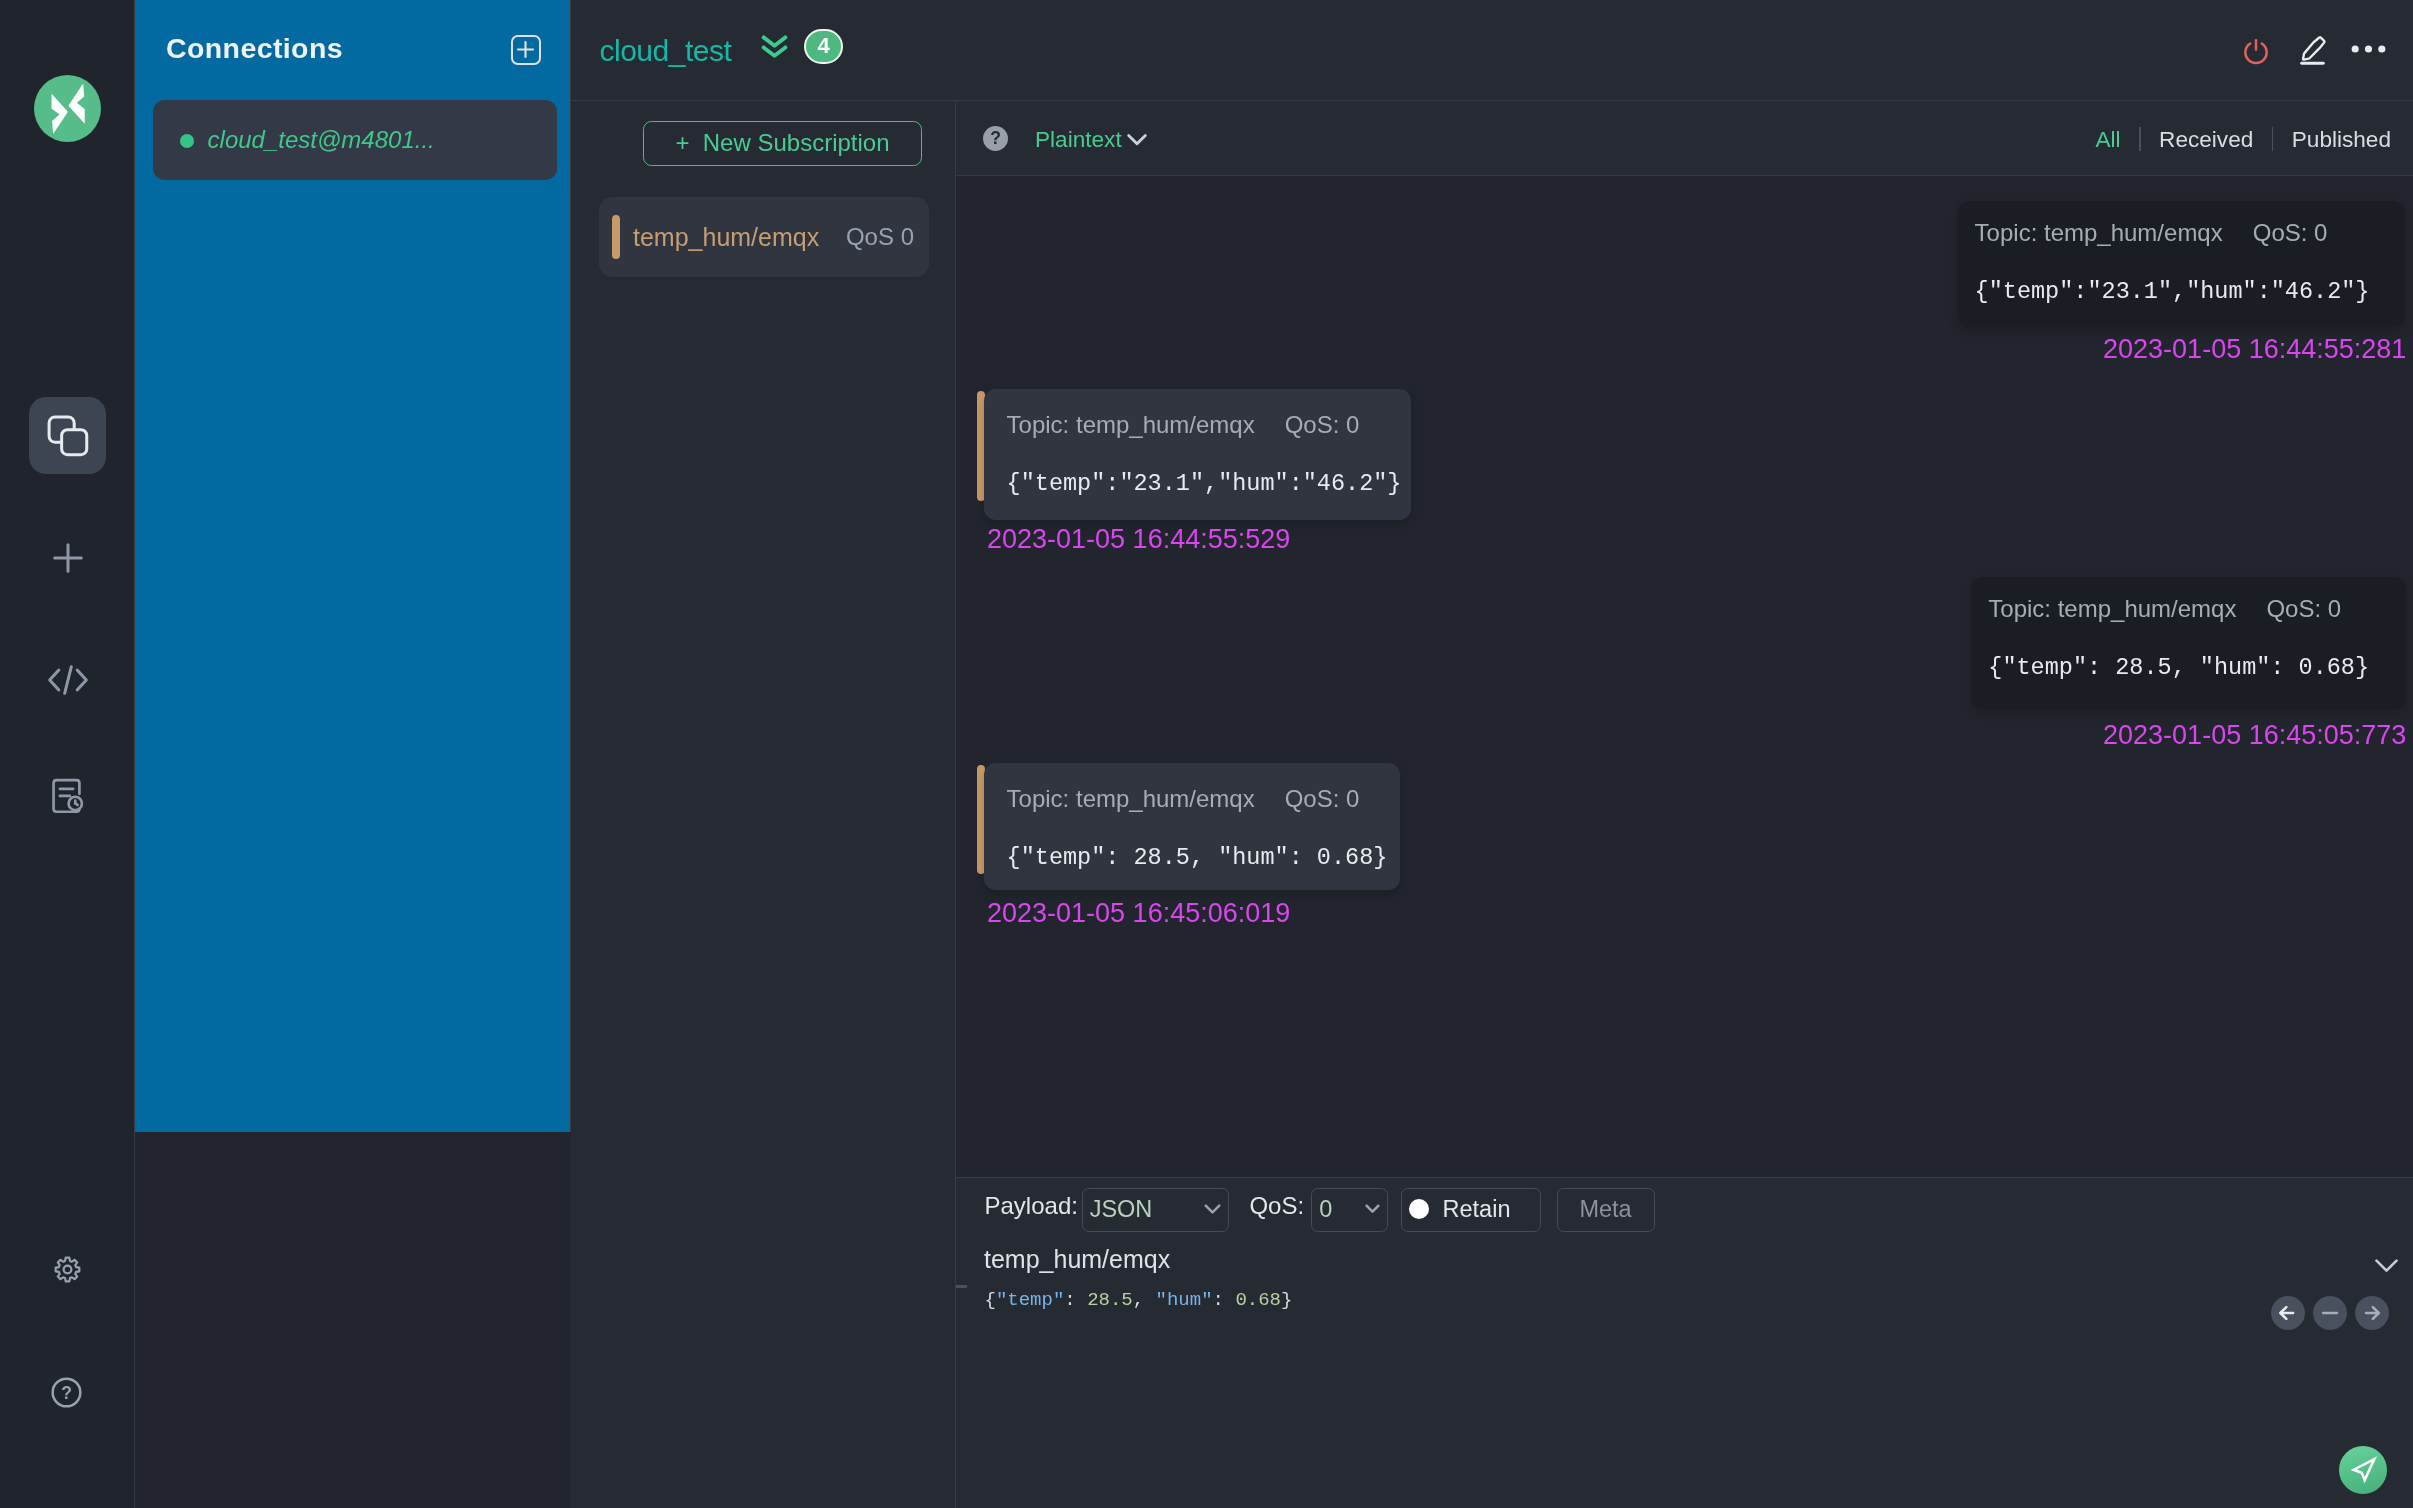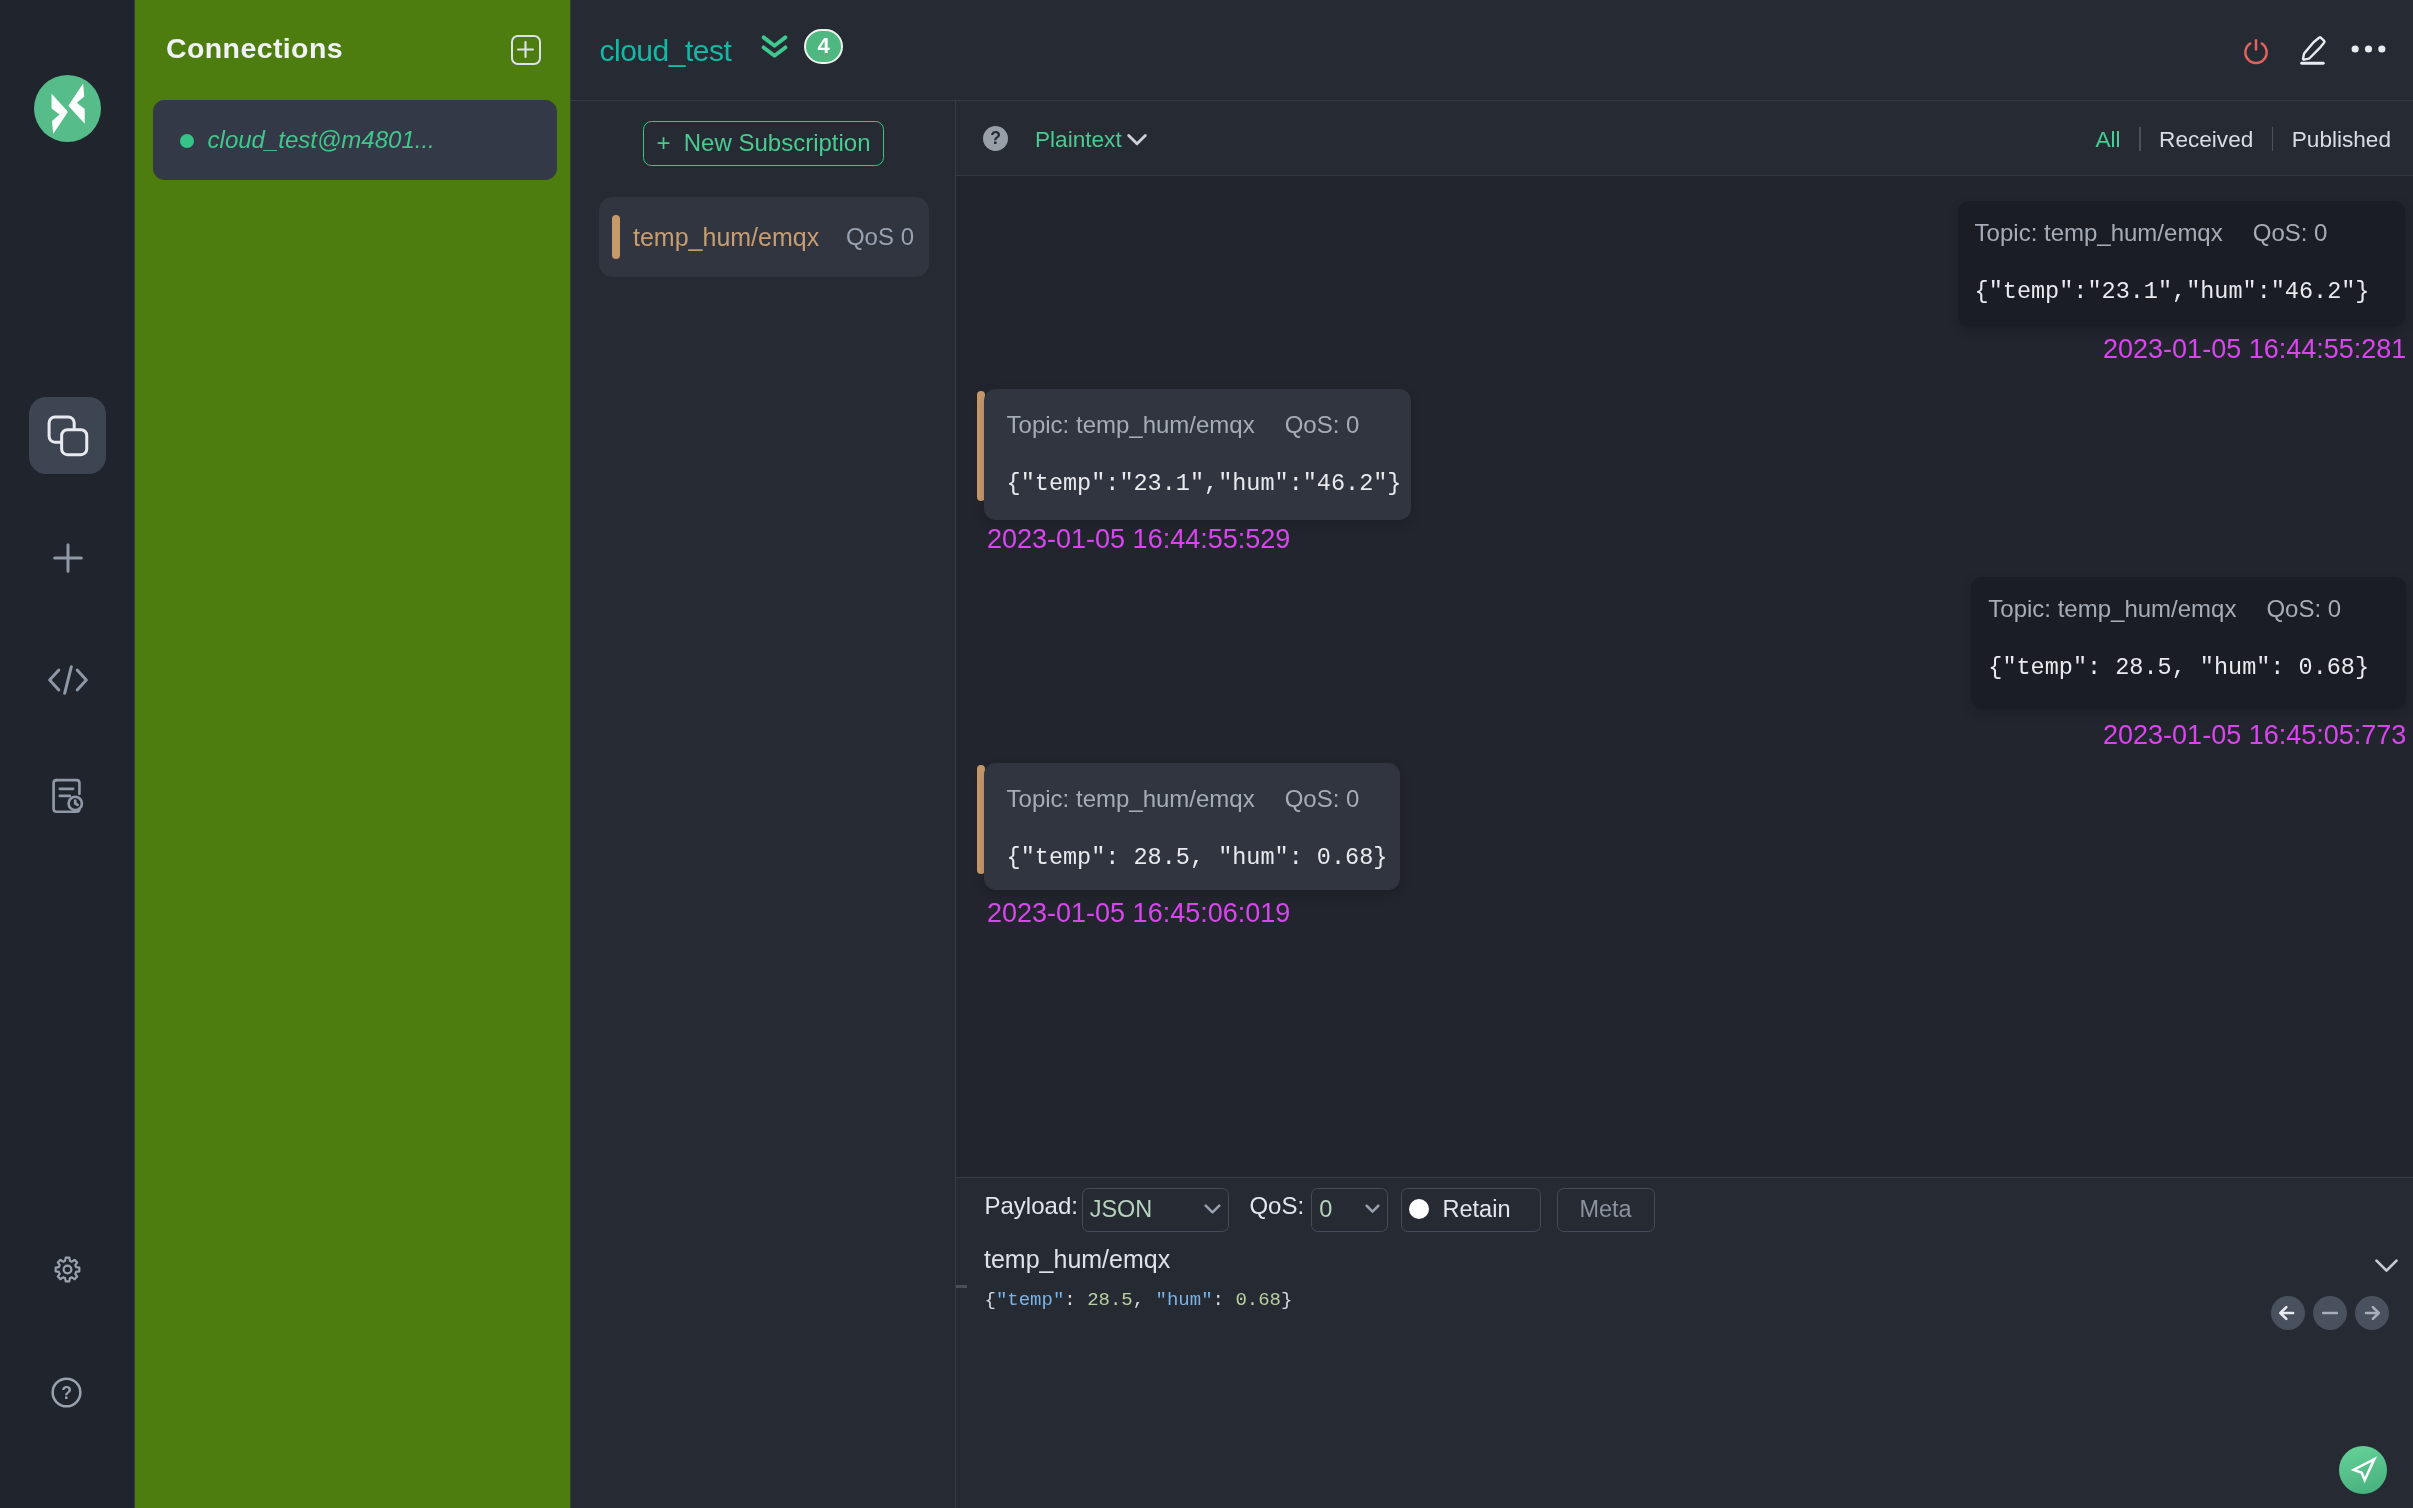--- a/index.html
+++ b/index.html
@@ -5,34 +5,34 @@
   * { margin:0; padding:0; box-sizing:border-box; }
   html,body { width:2413px; height:1508px; overflow:hidden; background:#22252d; }
   body { font-family:"Liberation Sans", sans-serif; position:relative; }
   .abs { position:absolute; }
 
   
   #iconbar { left:0; top:0; width:135px; height:1508px; background:#20242c; border-right:1.7px solid #363b45; }
   #iconbar .active-btn { left:29px; top:397px; width:77px; height:77px; background:#3d4452; border-radius:17px; }
 
   
-  #connpanel { left:135px; top:0; width:436px; height:1508px; background:#4d7c0f; border-right:1.7px solid #363b45; }
+  #connpanel { left:135px; top:0; width:436px; height:1132px; background:#0369a1; border-right:1.7px solid #363b45; }
   #conn-title { left:31px; top:32px; font-size:28.5px; font-weight:bold; color:#f0f2f5; letter-spacing:0.4px; }
   #conn-add { left:376px; top:35px; width:30px; height:30px; border:2.5px solid #dde1e8; border-radius:6.7px; }
   #conn-item { left:17.6px; top:100px; width:404px; height:80px; background:#333946; border-radius:11.7px; }
   #conn-item .dot { left:27px; top:34px; width:14.2px; height:14.2px; border-radius:50%; background:#34c388; }
   #conn-item .txt { left:55px; top:0; line-height:80px; color:#40c78b; font-size:24px;font-style:italic; }
 
   
   #mainhdr { left:571px; top:0; width:1843px; height:101px; background:#262a32; border-bottom:1.7px solid #363b45; }
   #conn-name { left:28.5px; top:34px; font-size:30px; font-weight:normal; color:#14b8a6; letter-spacing:-0.5px; }
 
   
   #subpanel { left:571px; top:101px; width:385px; height:1407px; background:#262a32; border-right:1.7px solid #363b45; }
-  #newsub { left:72px; top:20px; width:241px; height:45px; border:1.7px solid #3cc489; border-radius:8.4px; color:#49cb92; font-size:24px; text-align:center; line-height:42px; }
+  #newsub { left:72px; top:20px; width:279px; height:45px; border:1.7px solid #3cc489; border-radius:8.4px; color:#49cb92; font-size:24px; text-align:center; line-height:42px; }
   #subitem { left:28px; top:96px; width:330px; height:80px; background:#303540; border-radius:13.4px; }
   #subitem .bar { left:13.4px; top:18.4px; width:7.5px; height:44px; border-radius:4.2px; background:#c79a6a; }
   #subitem .topic { left:34px; top:0; line-height:80px; font-size:25px; color:#c79d72; }
   #subitem .qos { right:15px; top:0; line-height:80px; font-size:24px; color:#99a2b0; }
 
   
   #msghdr { left:956px; top:101px; width:1457px; height:75px; background:#262a32; border-bottom:1.7px solid #343944; }
   #qmark { left:27px; top:25px; width:25px; height:25px; border-radius:50%; background:#999fa8; color:#262a33; font-size:17.6px; font-weight:bold; text-align:center; line-height:25px; }
   #plaintext { left:79px; top:26px; font-size:22.6px; color:#49cb92; }
   #tabs { right:22px; top:26px; font-size:22.6px; color:#d9dde3; }

